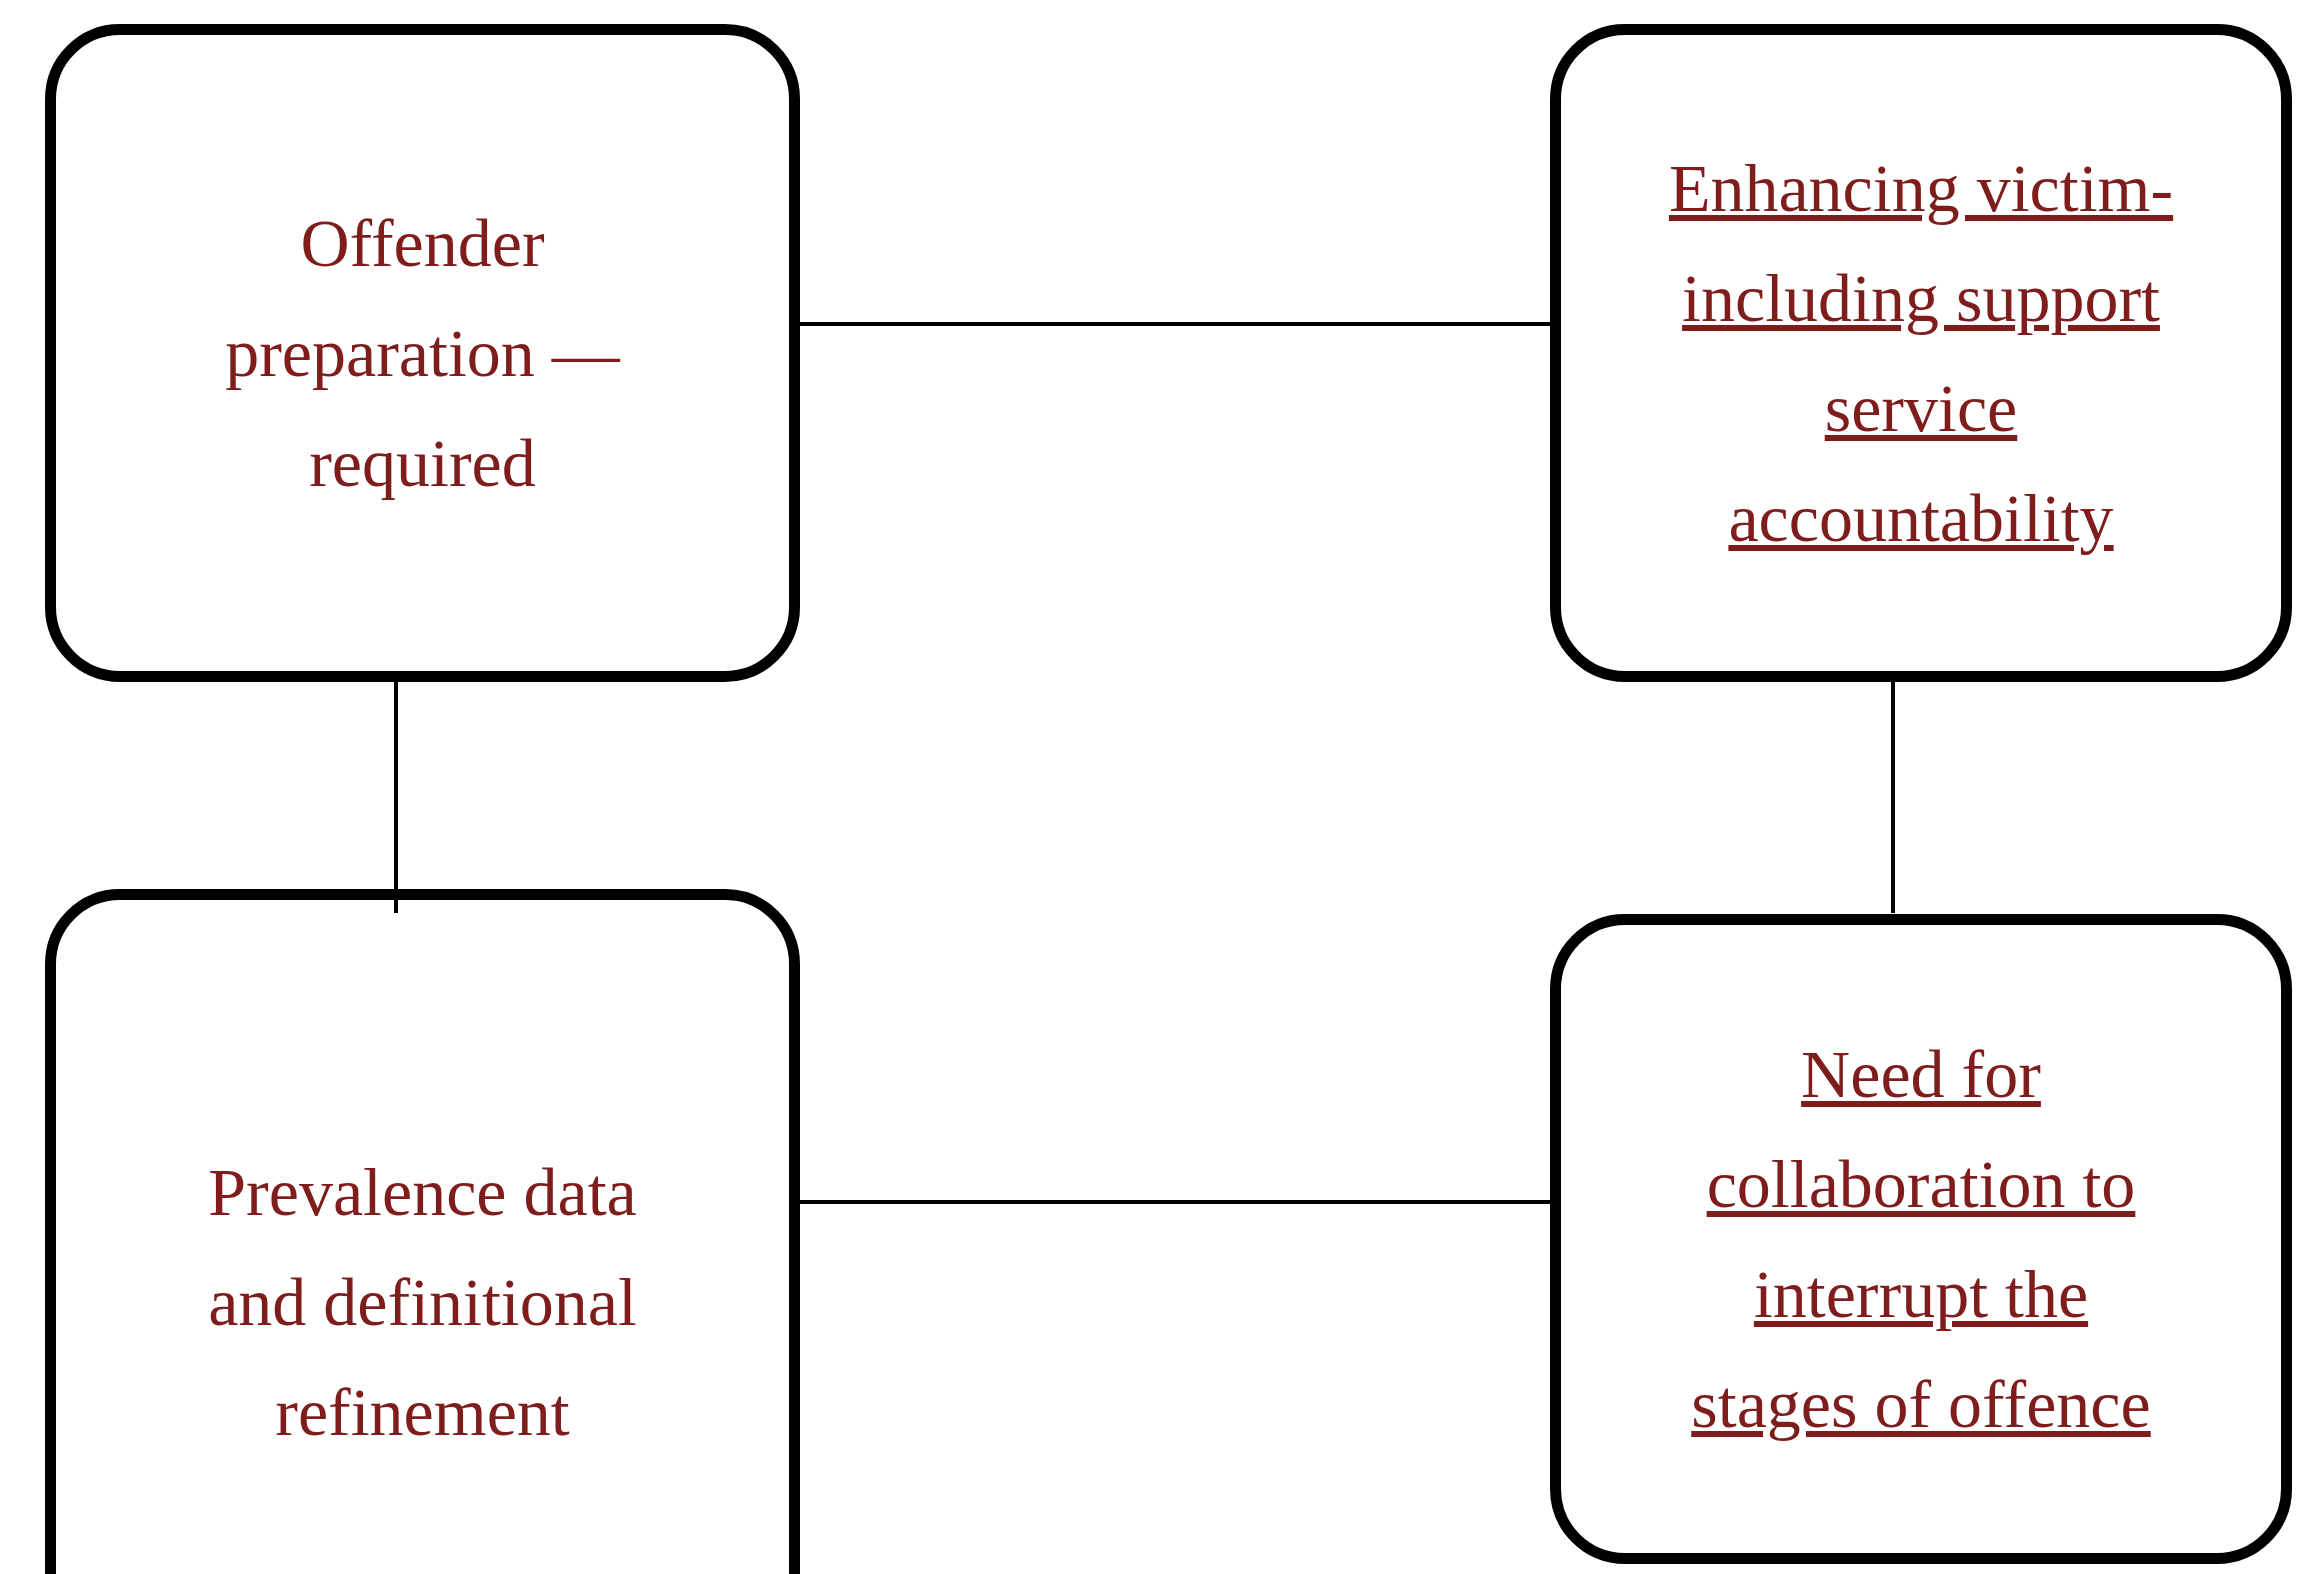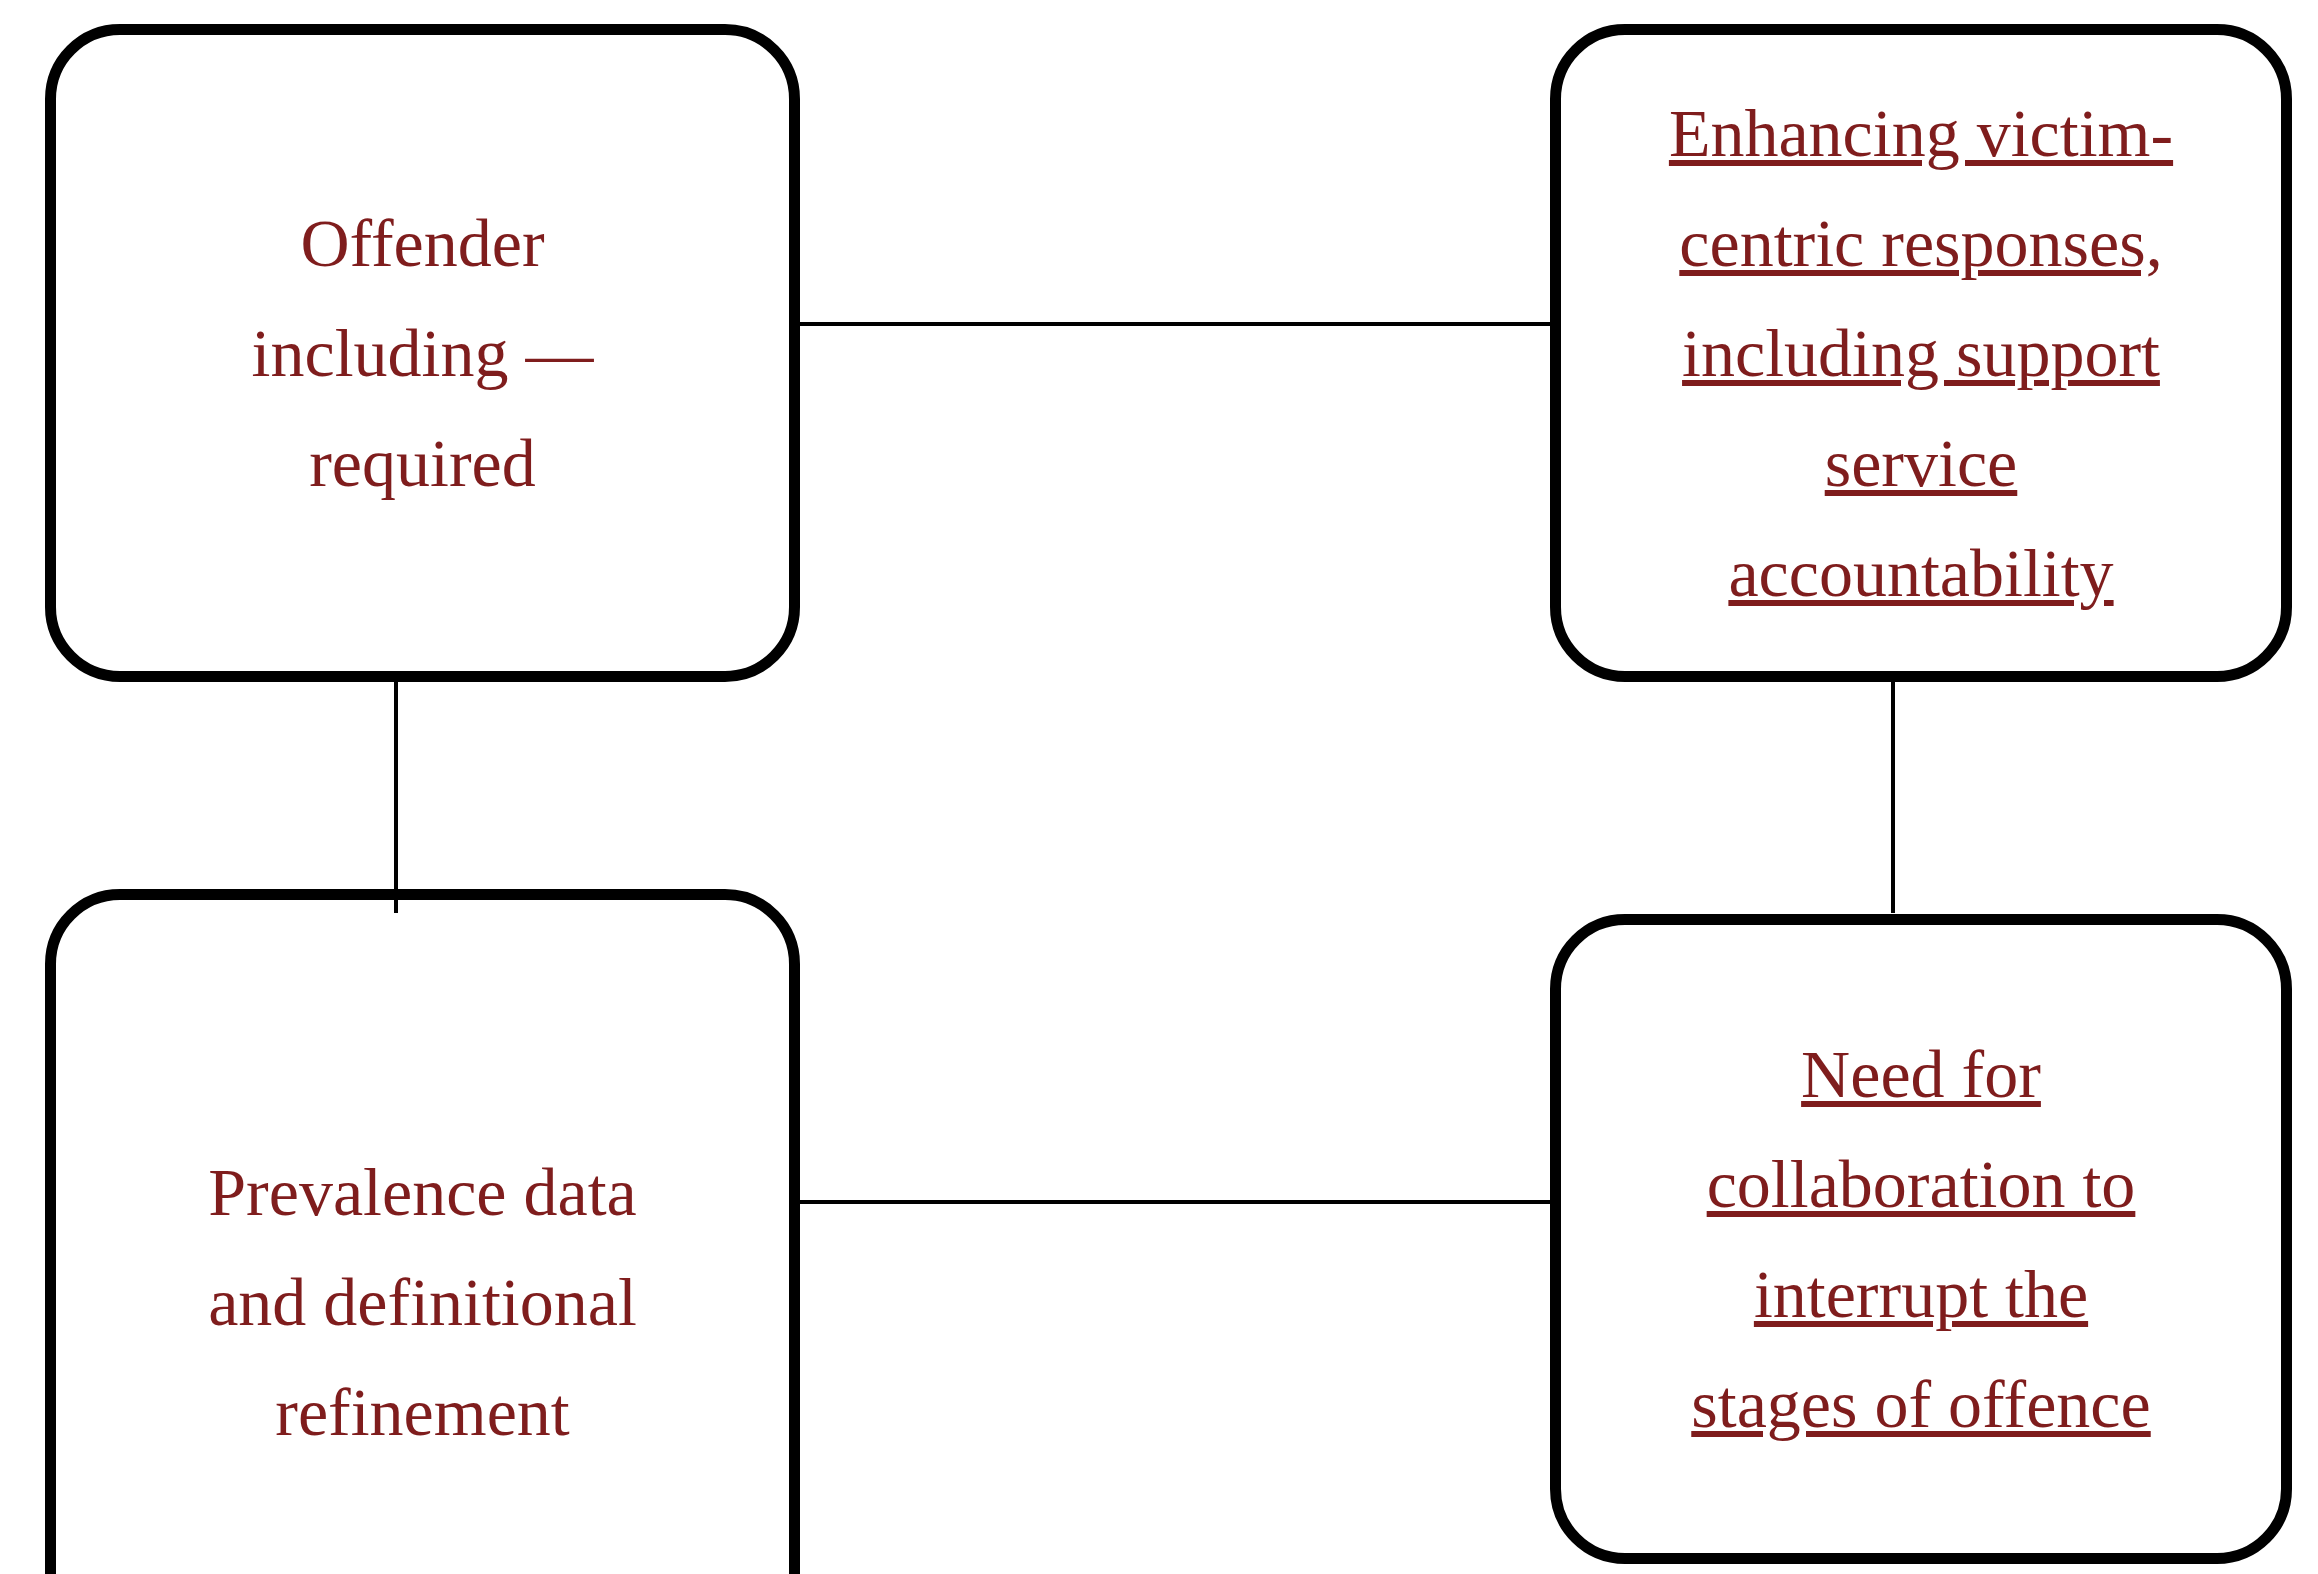--- a/index.html
+++ b/index.html
@@ -47,27 +47,26 @@
   #connector-left   { left: 394px;  top: 682px;  width: 4px;   height: 231px; }
   #connector-right  { left: 1891px; top: 682px;  width: 4px;   height: 231px; }
 </style>
 </head>
 <body>
 
 <div id="diagram-canvas">
 
   <div class="node" id="node-offender-typologies">
     <div class="line">Offender</div>
-    <div class="line">including —</div>
+    <div class="line">preparation —</div>
     <div class="line">required</div>
   </div>
 
   <div class="node" id="node-victim-centric">
     <div class="line">Enhancing victim-</div>
-    <div class="line">centric responses,</div>
     <div class="line">including support</div>
     <div class="line">service</div>
     <div class="line">accountability</div>
   </div>
 
   <div class="node" id="node-prevalence-data">
     <div class="line">Prevalence data</div>
     <div class="line">and definitional</div>
     <div class="line">refinement</div>
   </div>

